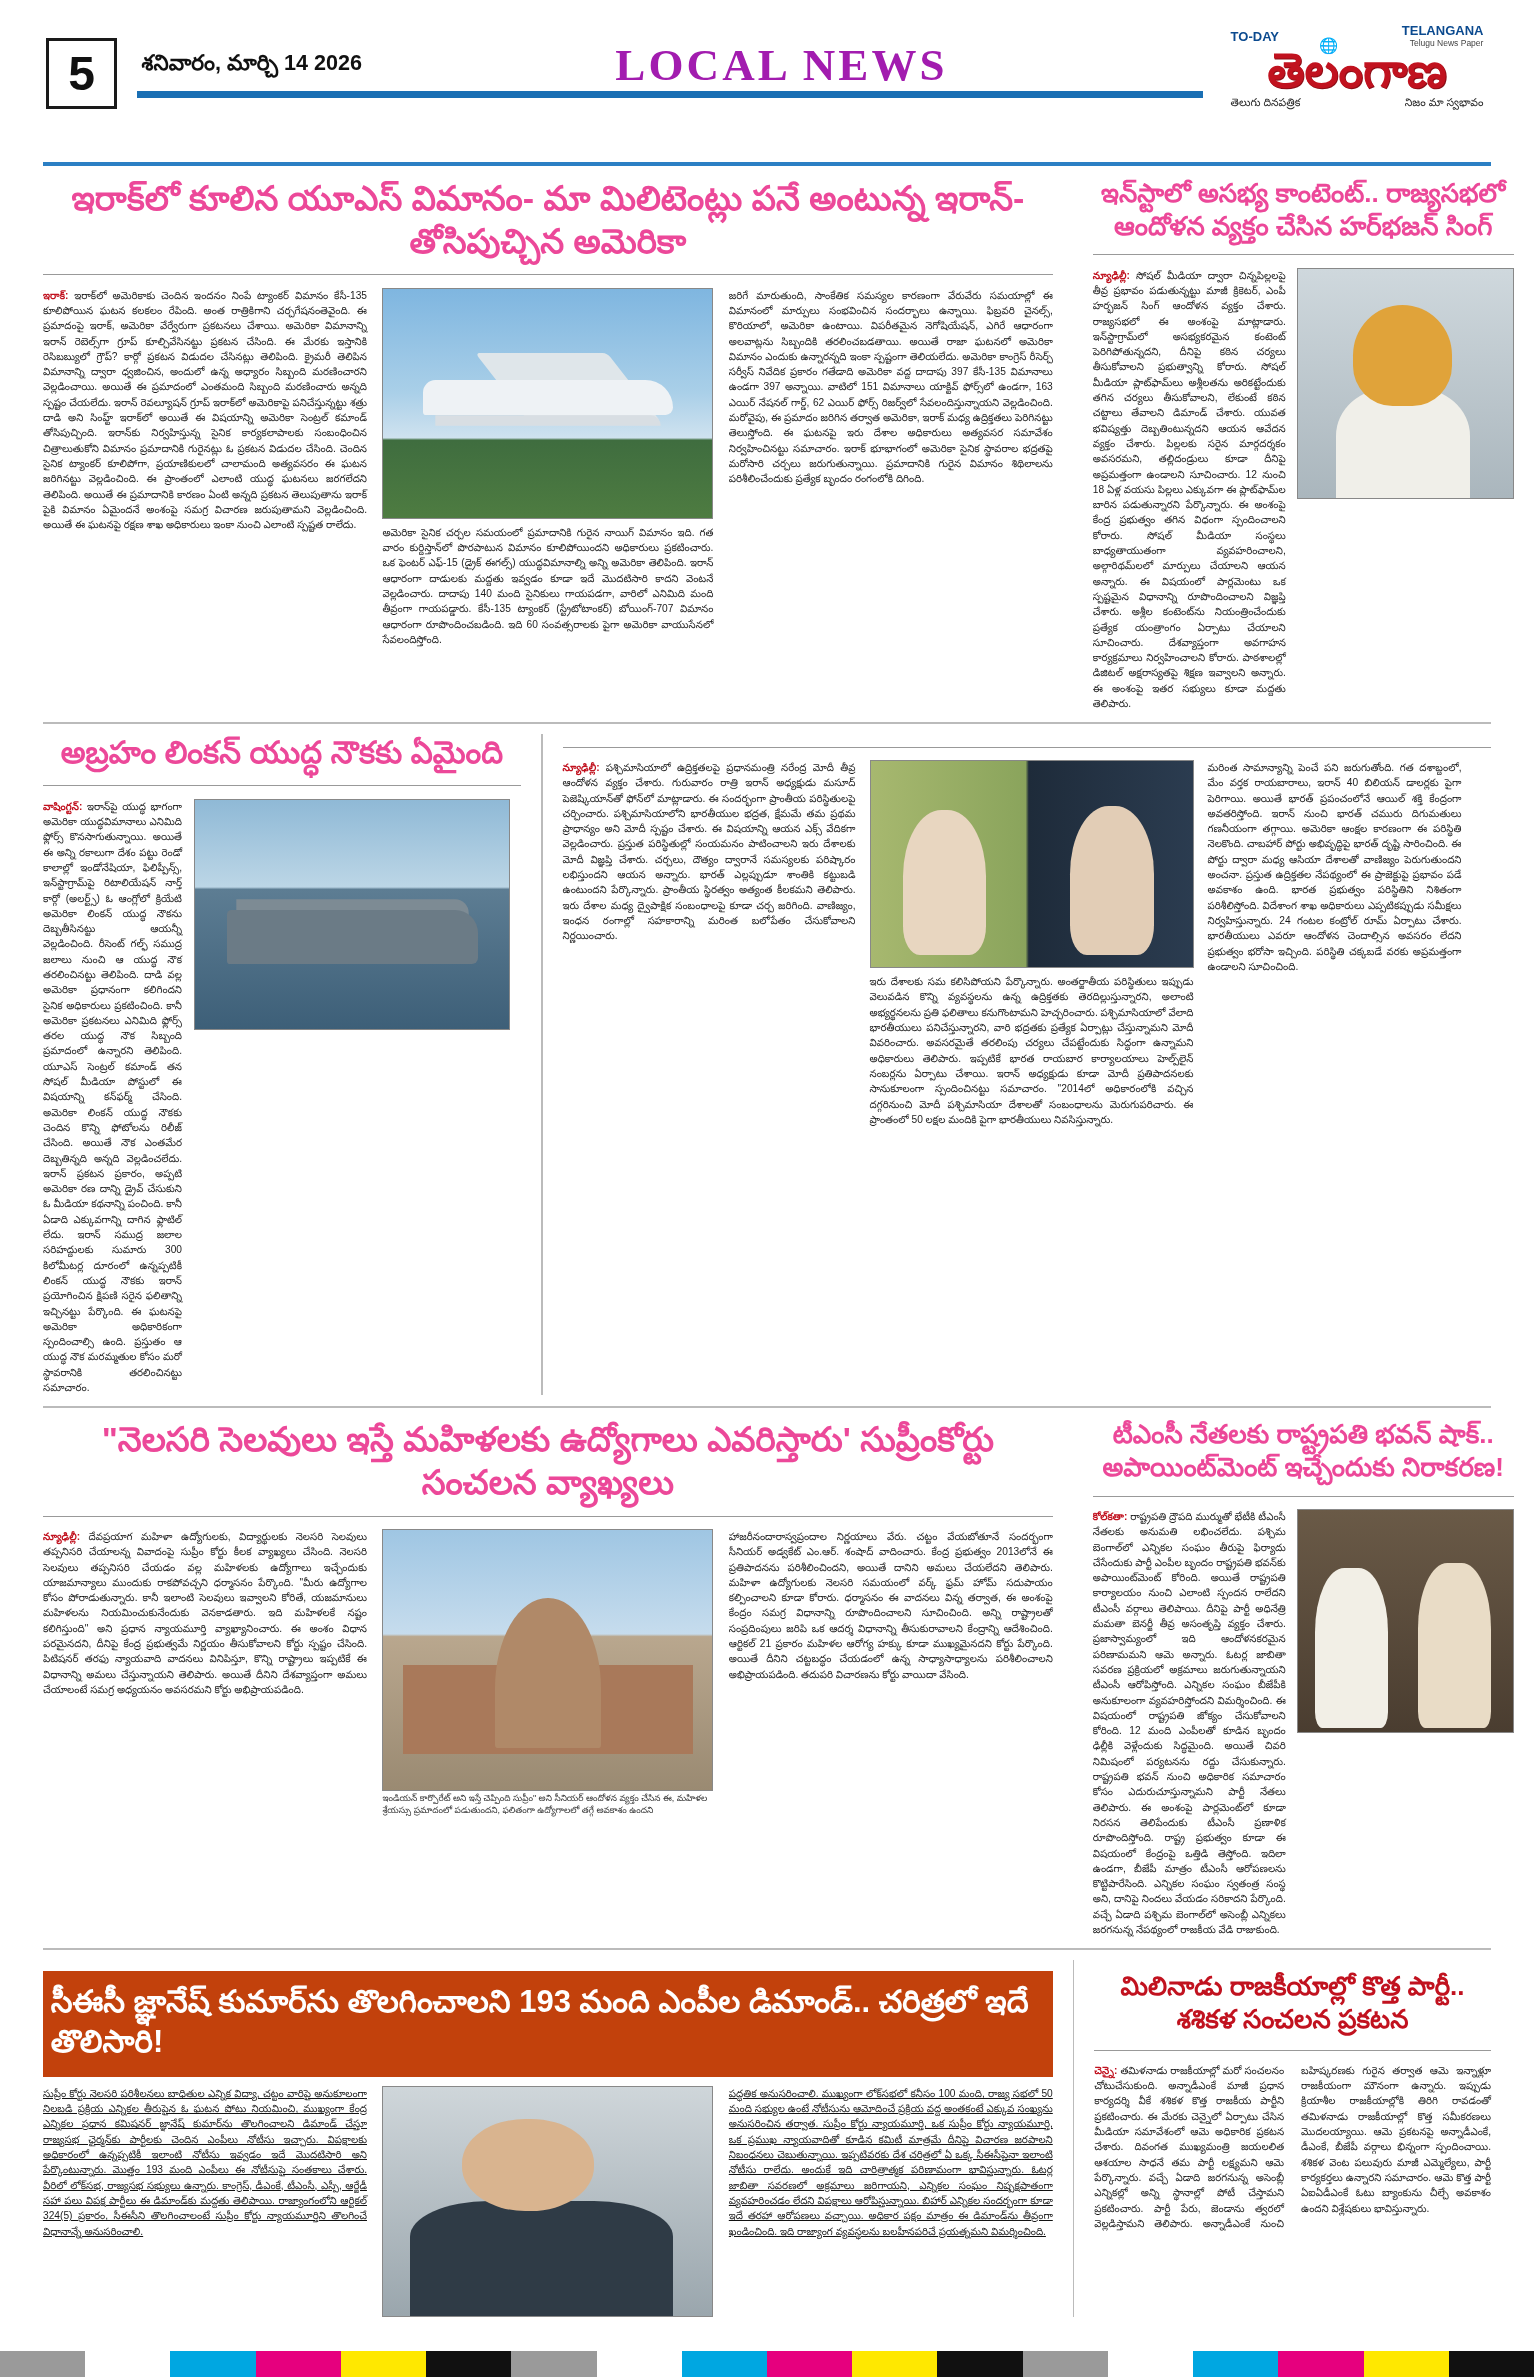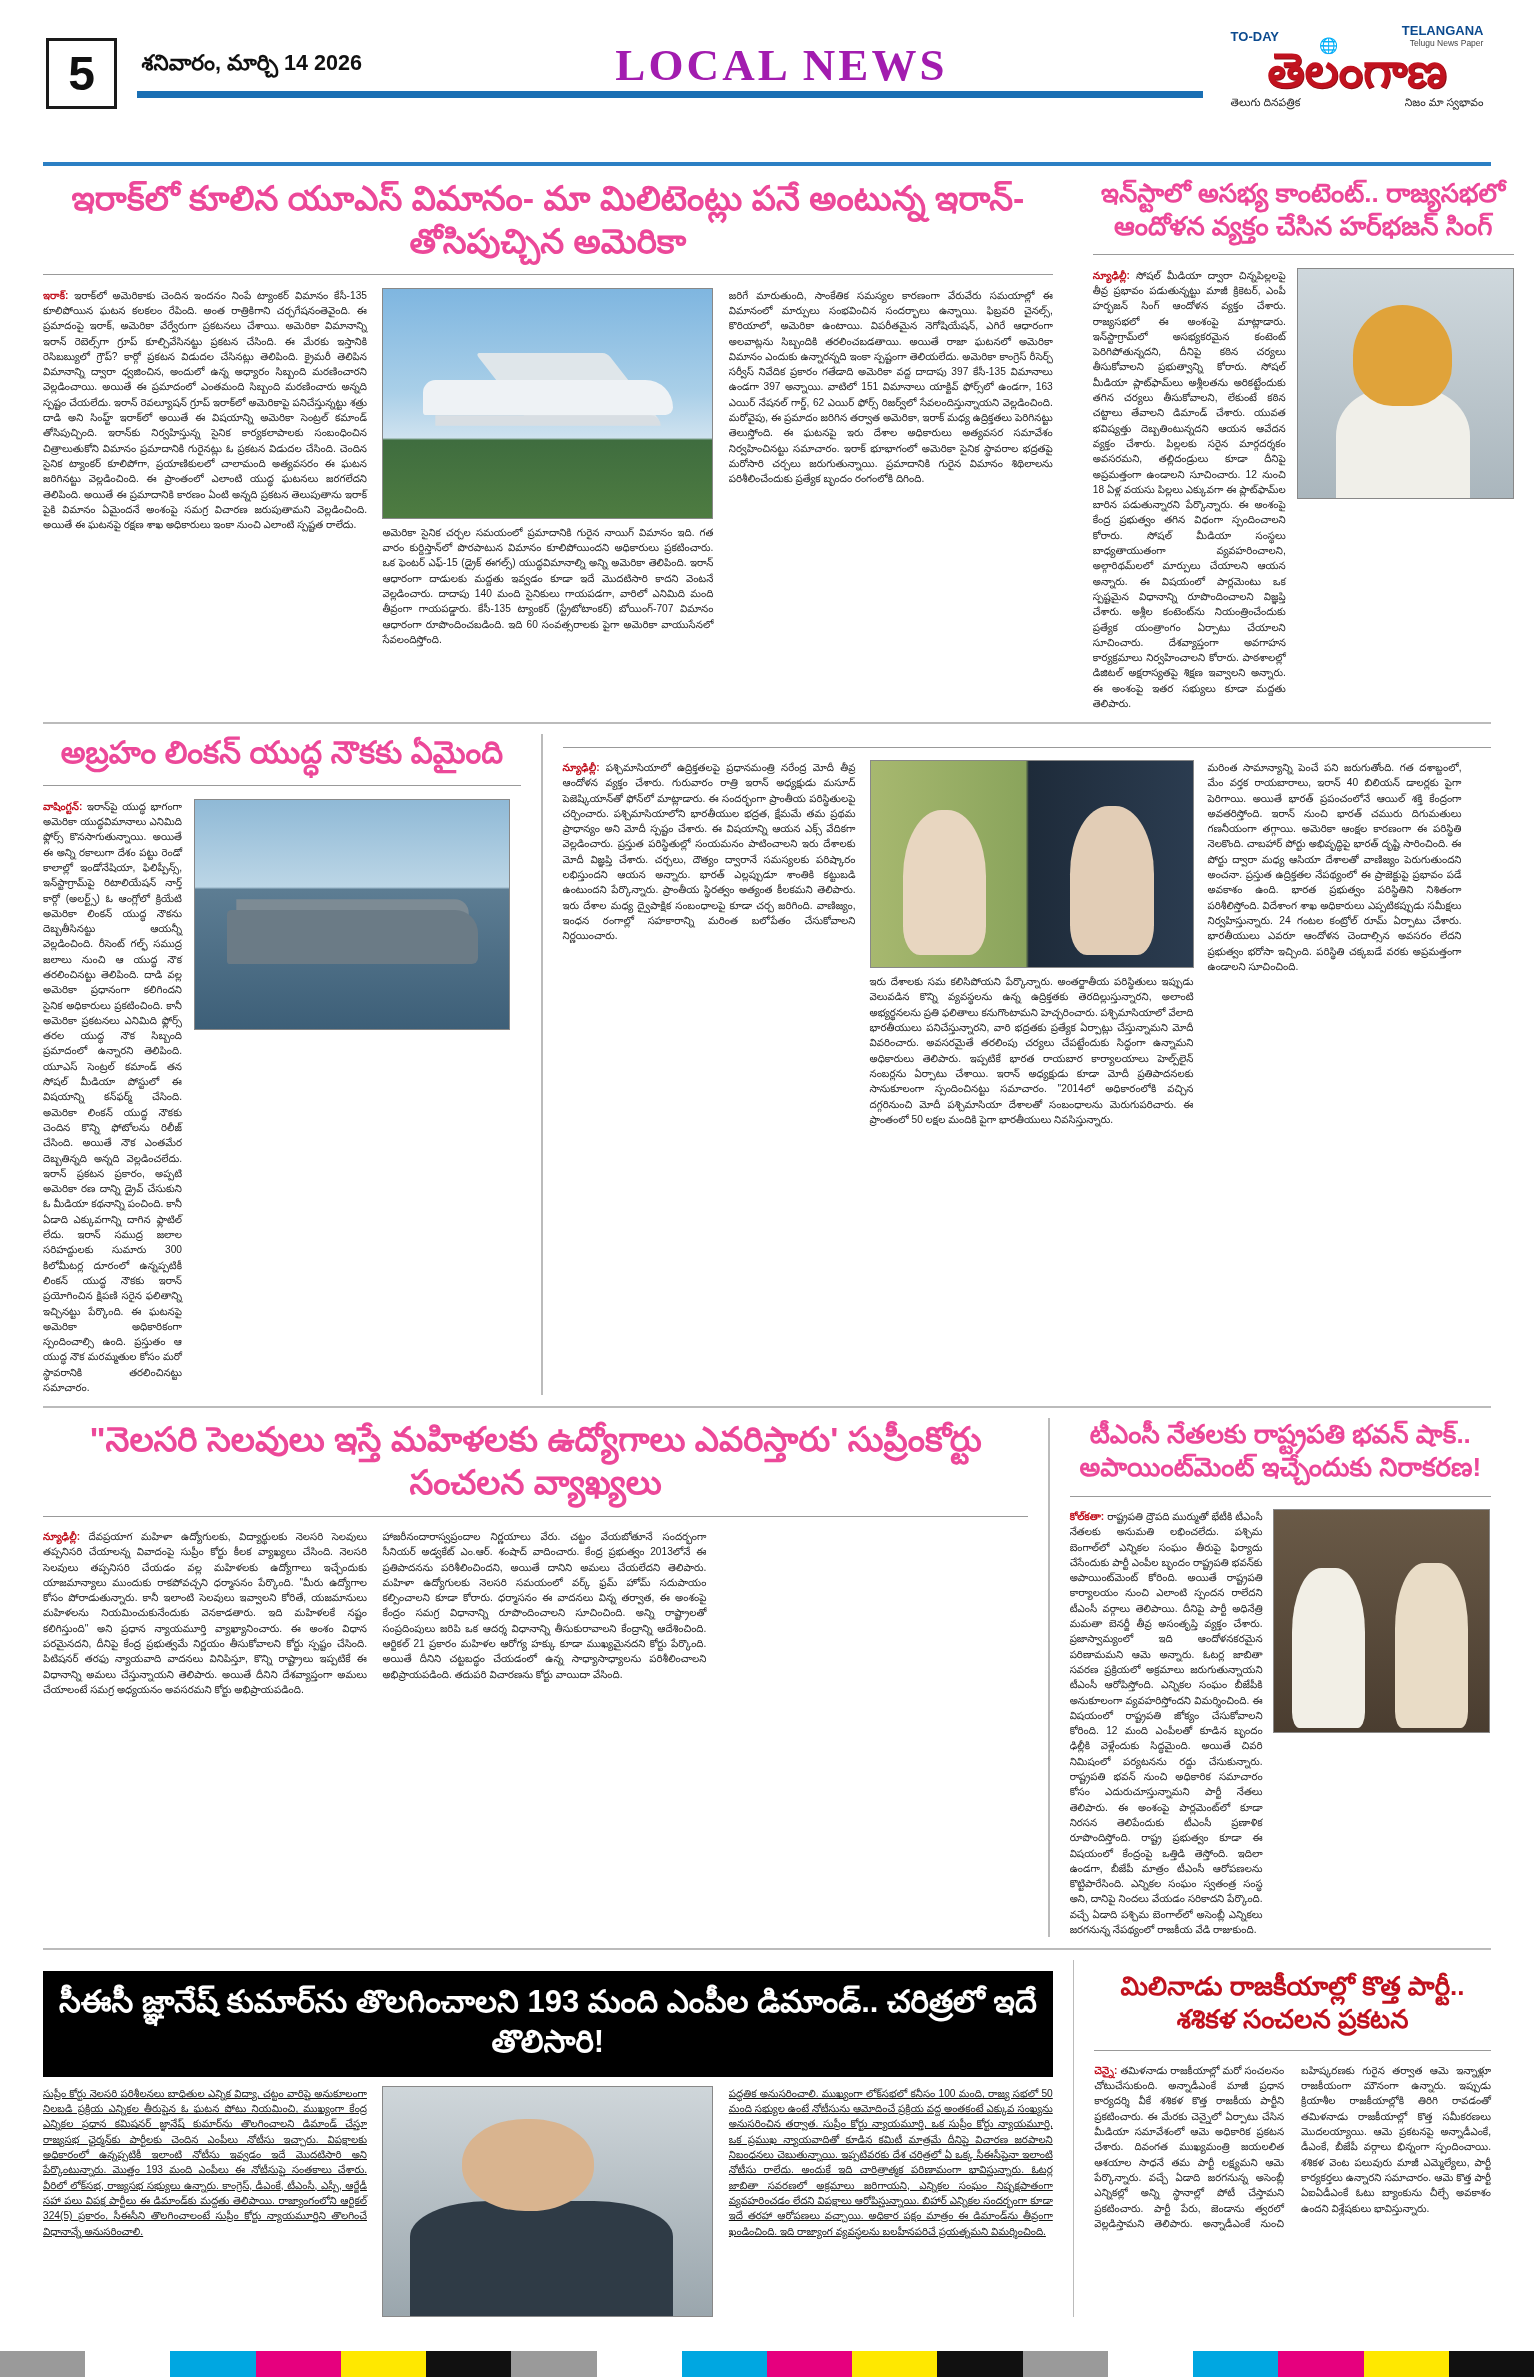--- a/index.html
+++ b/index.html
@@ -245,23 +245,22 @@
     background:#d9b48f; border-radius:48%;
   }
   .ph-man-suit:before{
     content:"";
     position:absolute; left:8%; top:50%;
     width:80%; height:52%;
     background:#2f3b46; border-radius:30% 30% 0 0;
   }
 
   .banner-red {
-    background: #000000;
+    background: #c2410c;
     color:#fff;
-    text-align:center;
     padding: 10.8px 7.7px 14px 7.7px;
     font-size: 31px;
     font-weight: 700;
     line-height:1.3;
     margin: 10.8px 0 9.3px 0;
   }
   .sub-head-red {
     color:#c1121f; font-weight:700; text-align:center;
     font-size: 26px; line-height:1.3; margin: 9.3px 0 7.7px 0;
   }
@@ -388,20 +387,26 @@
 
     <div class="row">
 
       <div class="col-left">
         <div class="headline h-xl">"నెలసరి సెలవులు ఇస్తే మహిళలకు ఉద్యోగాలు ఎవరిస్తారు' సుప్రీంకోర్టు సంచలన వ్యాఖ్యలు</div>
         <div class="sep-line"></div>
         <div style="display:flex; gap:15.4px;">
           <div style="width:324px;" class="body-text">
             <span class="dateline">న్యూఢిల్లీ:</span>
             <span>దేవప్రయాగ మహిళా ఉద్యోగులకు, విద్యార్థులకు నెలసరి సెలవులు తప్పనిసరి చేయాలన్న వివాదంపై సుప్రీం కోర్టు కీలక వ్యాఖ్యలు చేసింది. నెలసరి సెలవులు తప్పనిసరి చేయడం వల్ల మహిళలకు ఉద్యోగాలు ఇచ్చేందుకు యాజమాన్యాలు ముందుకు రాకపోవచ్చని ధర్మాసనం పేర్కొంది. "మీరు ఉద్యోగాల కోసం పోరాడుతున్నారు. కానీ ఇలాంటి సెలవులు ఇవ్వాలని కోరితే, యజమానులు మహిళలను నియమించుకునేందుకు వెనకాడతారు. ఇది మహిళలకే నష్టం కలిగిస్తుంది" అని ప్రధాన న్యాయమూర్తి వ్యాఖ్యానించారు. ఈ అంశం విధాన పరమైనదని, దీనిపై కేంద్ర ప్రభుత్వమే నిర్ణయం తీసుకోవాలని కోర్టు స్పష్టం చేసింది. పిటిషనర్ తరఫు న్యాయవాది వాదనలు వినిపిస్తూ, కొన్ని రాష్ట్రాలు ఇప్పటికే ఈ విధానాన్ని అమలు చేస్తున్నాయని తెలిపారు. అయితే దీనిని దేశవ్యాప్తంగా అమలు చేయాలంటే సమగ్ర అధ్యయనం అవసరమని కోర్టు అభిప్రాయపడింది.</span>
+          </div>
+          <div style="width:331px;">
+            <figure>
+              <div class="photo ph-court"></div>
+              <figcaption>ఇండియన్ కార్పొరేట్ అని ఇస్తే చెప్పింది సుప్రీం" అని సీనియర్ ఆందోళన వ్యక్తం చేసిన ఈ, మహిళల శ్రేయస్సు ప్రమాదంలో పడుతుందని, ఫలితంగా ఉద్యోగాలలో తగ్గే అవకాశం ఉందని</figcaption>
+            </figure>
           </div>
           <div style="width:324px;" class="body-text">హాజరీనందారాస్వప్రందాల నిర్ణయాలు వేరు. చట్టం వేయబోతూనే సందర్భంగా సీనియర్ అడ్వకేట్ ఎం.ఆర్. శంషాద్ వాదించారు. కేంద్ర ప్రభుత్వం 2013లోనే ఈ ప్రతిపాదనను పరిశీలించిందని, అయితే దానిని అమలు చేయలేదని తెలిపారు. మహిళా ఉద్యోగులకు నెలసరి సమయంలో వర్క్ ఫ్రమ్ హోమ్ సదుపాయం కల్పించాలని కూడా కోరారు. ధర్మాసనం ఈ వాదనలు విన్న తర్వాత, ఈ అంశంపై కేంద్రం సమగ్ర విధానాన్ని రూపొందించాలని సూచించింది. అన్ని రాష్ట్రాలతో సంప్రదింపులు జరిపి ఒక ఆదర్శ విధానాన్ని తీసుకురావాలని కేంద్రాన్ని ఆదేశించింది. ఆర్టికల్ 21 ప్రకారం మహిళల ఆరోగ్య హక్కు కూడా ముఖ్యమైనదని కోర్టు పేర్కొంది. అయితే దీనిని చట్టబద్ధం చేయడంలో ఉన్న సాధ్యాసాధ్యాలను పరిశీలించాలని అభిప్రాయపడింది. తదుపరి విచారణను కోర్టు వాయిదా వేసింది.</div>
         </div>
       </div>
 
       <div class="vert-sep"></div>
 
       <div class="col-right">
         <div class="headline h-md">టీఎంసీ నేతలకు రాష్ట్రపతి భవన్ షాక్.. అపాయింట్‌మెంట్ ఇచ్చేందుకు నిరాకరణ!</div>
         <div class="sep-line"></div>

